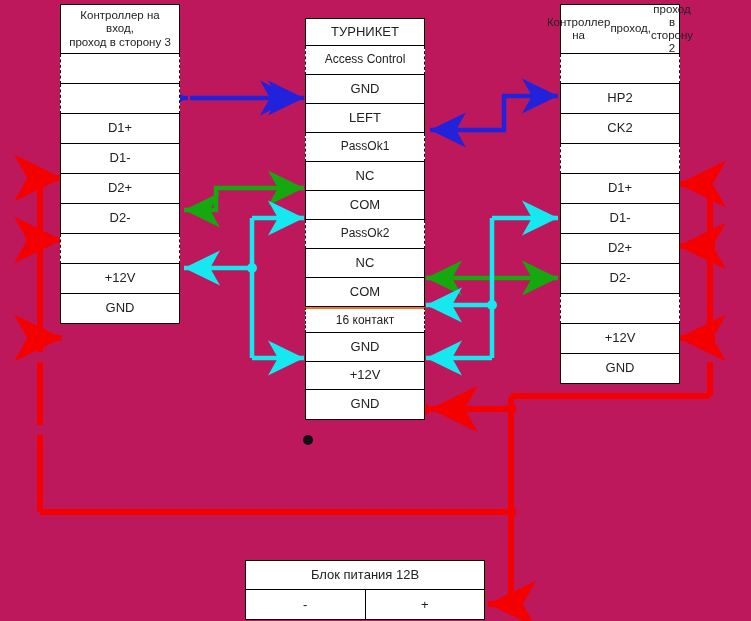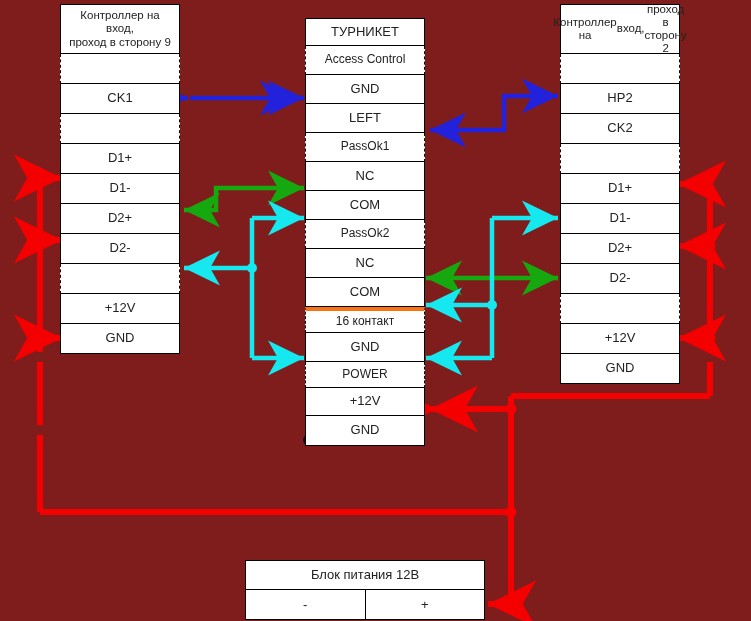--- a/index.html
+++ b/index.html
@@ -1,27 +1,27 @@
 <!DOCTYPE html>
 <html><head>
 <meta charset="utf-8">
 <style>
   html,body{margin:0;padding:0;background:#000;}
   body{width:751px;height:621px;position:relative;overflow:hidden;
        font-family:"Liberation Sans","DejaVu Sans",sans-serif;}
-  #stage{position:absolute;left:0;top:0;width:751px;height:621px;background:#7f1d1d;}
+  #stage{position:absolute;left:0;top:0;width:751px;height:621px;background:#be185d;}
   svg#wires{position:absolute;left:0;top:0;width:751px;height:621px;}
   .tbl{position:absolute;background:#fff;box-sizing:border-box;}
   .row{position:relative;box-sizing:border-box;display:flex;align-items:center;
        justify-content:center;color:#222;background:#fff;
        border-left:1.6px solid #000;border-right:1.6px solid #000;
        border-bottom:1.6px solid #000;text-align:center;line-height:1.15;}
   .row.first{border-top:1.6px solid #000;}
   .row.dashed{border-left:1.6px dashed #000;border-right:1.6px dashed #000;}
-  .row.thin-top{border-top:4px solid #f97316;justify-content:center;}
+  .row.thin-top{border-top:2px solid #f97316;justify-content:center;}
   .hdr{font-size:11.5px;color:#222;padding:2px 4px;}
   .cell{font-size:13px;color:#222;}
   .small{font-size:12px;}
   .split{display:flex;}
   .split > div{flex:1;display:flex;align-items:center;justify-content:center;
        box-sizing:border-box;font-size:13px;color:#222;background:#fff;}
   .split > div.l{border-left:1.6px solid #000;border-right:1.6px solid #000;border-bottom:1.6px solid #000;}
   .split > div.r{border-right:1.6px solid #000;border-bottom:1.6px solid #000;}
 </style>
 </head>
@@ -129,27 +129,24 @@
       <path d="M432,358 L426,358" marker-end="url(#ar-cyan)"></path>
     </g>
     <circle cx="492" cy="305" r="5" fill="#16e8f0"></circle>
 
     <circle cx="308" cy="440" r="5" fill="#111"></circle>
   </svg>
 
   <div class="tbl" style="left:60px;top:4px;width:120px;">
     <div class="row first hdr" style="height:50px;flex-direction:column;">
       <span>Контроллер на вход,</span>
-      <span>проход в сторону 9</span>
+      <span>проход в сторону 3</span>
     </div>
     <div class="row dashed cell" style="height:30px;">
         <span></span>
-      </div>
-    <div class="row cell" style="height:30px;">
-        <span>CK1</span>
       </div>
     <div class="row dashed cell" style="height:30px;">
         <span></span>
       </div>
     <div class="row cell" style="height:30px;">
         <span>D1+</span>
       </div>
     <div class="row cell" style="height:30px;">
         <span>D1-</span>
       </div>
@@ -200,35 +197,32 @@
       </div>
     <div class="row cell" style="height:29px;">
         <span>COM</span>
       </div>
     <div class="row dashed small thin-top" style="height:26px;">
         <span>16 контакт</span>
       </div>
     <div class="row cell" style="height:29px;">
         <span>GND</span>
       </div>
-    <div class="row dashed small" style="height:26px;">
-        <span>POWER</span>
-      </div>
     <div class="row cell" style="height:28px;">
         <span>+12V</span>
       </div>
     <div class="row cell" style="height:30px;">
         <span>GND</span>
       </div>
   </div>
 
   <div class="tbl" style="left:560px;top:4px;width:120px;">
     <div class="row first hdr" style="height:50px;flex-direction:row;">
       <span>Контроллер на</span>
-      <span>вход,</span>
+      <span>проход,</span>
       <span>проход в сторону 2</span>
     </div>
     <div class="row dashed cell" style="height:30px;">
         <span></span>
       </div>
     <div class="row cell" style="height:30px;">
         <span>HP2</span>
       </div>
     <div class="row cell" style="height:30px;">
         <span>CK2</span>

